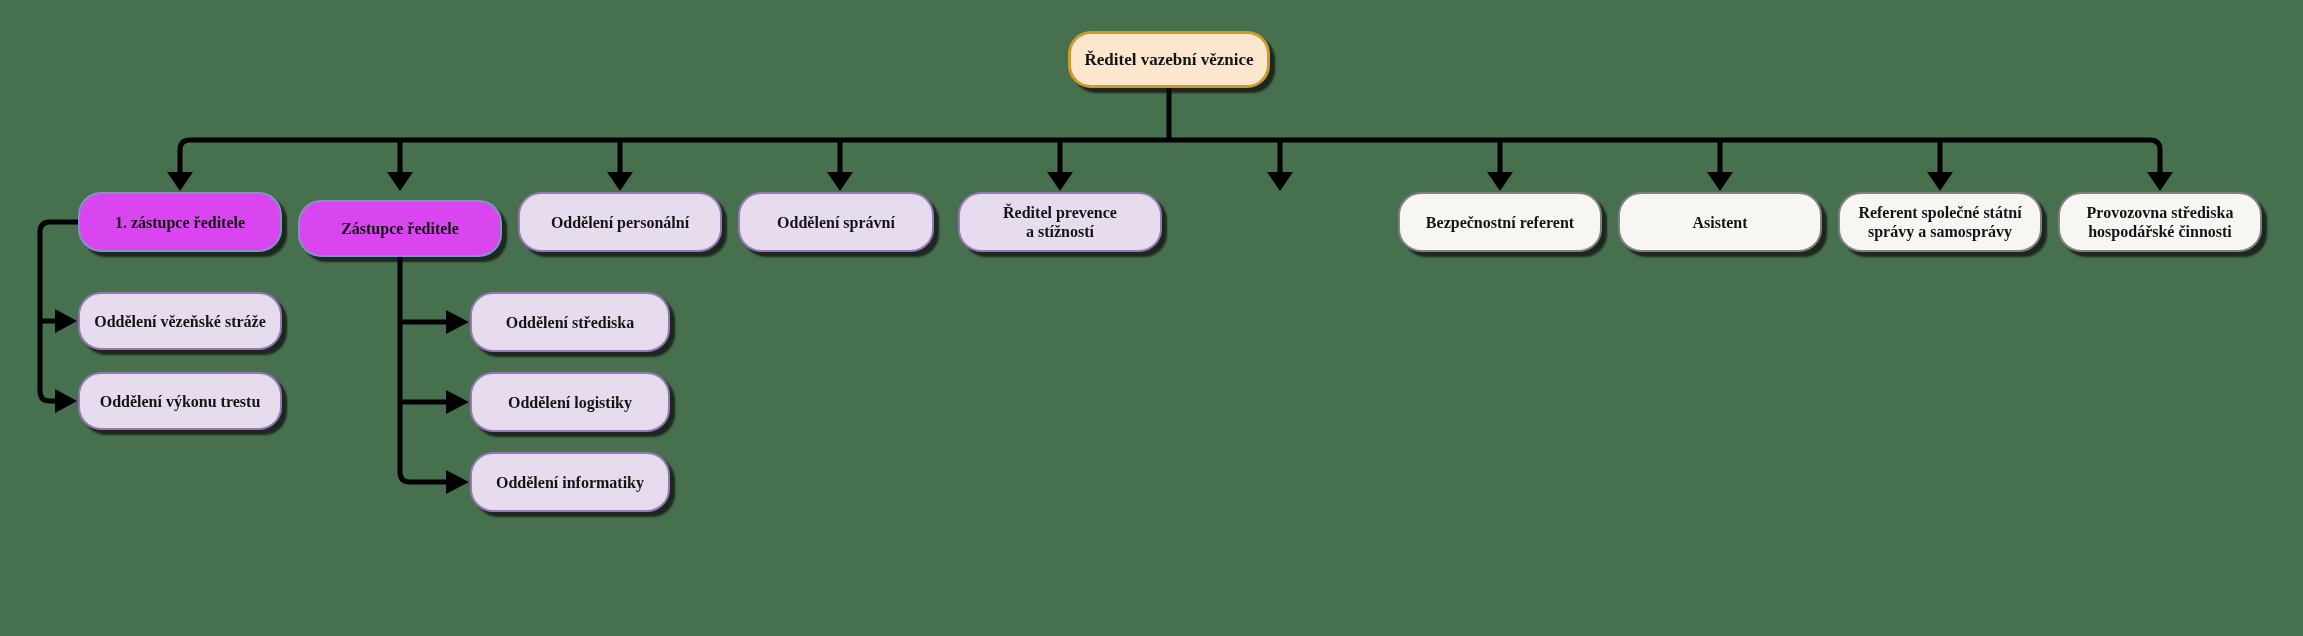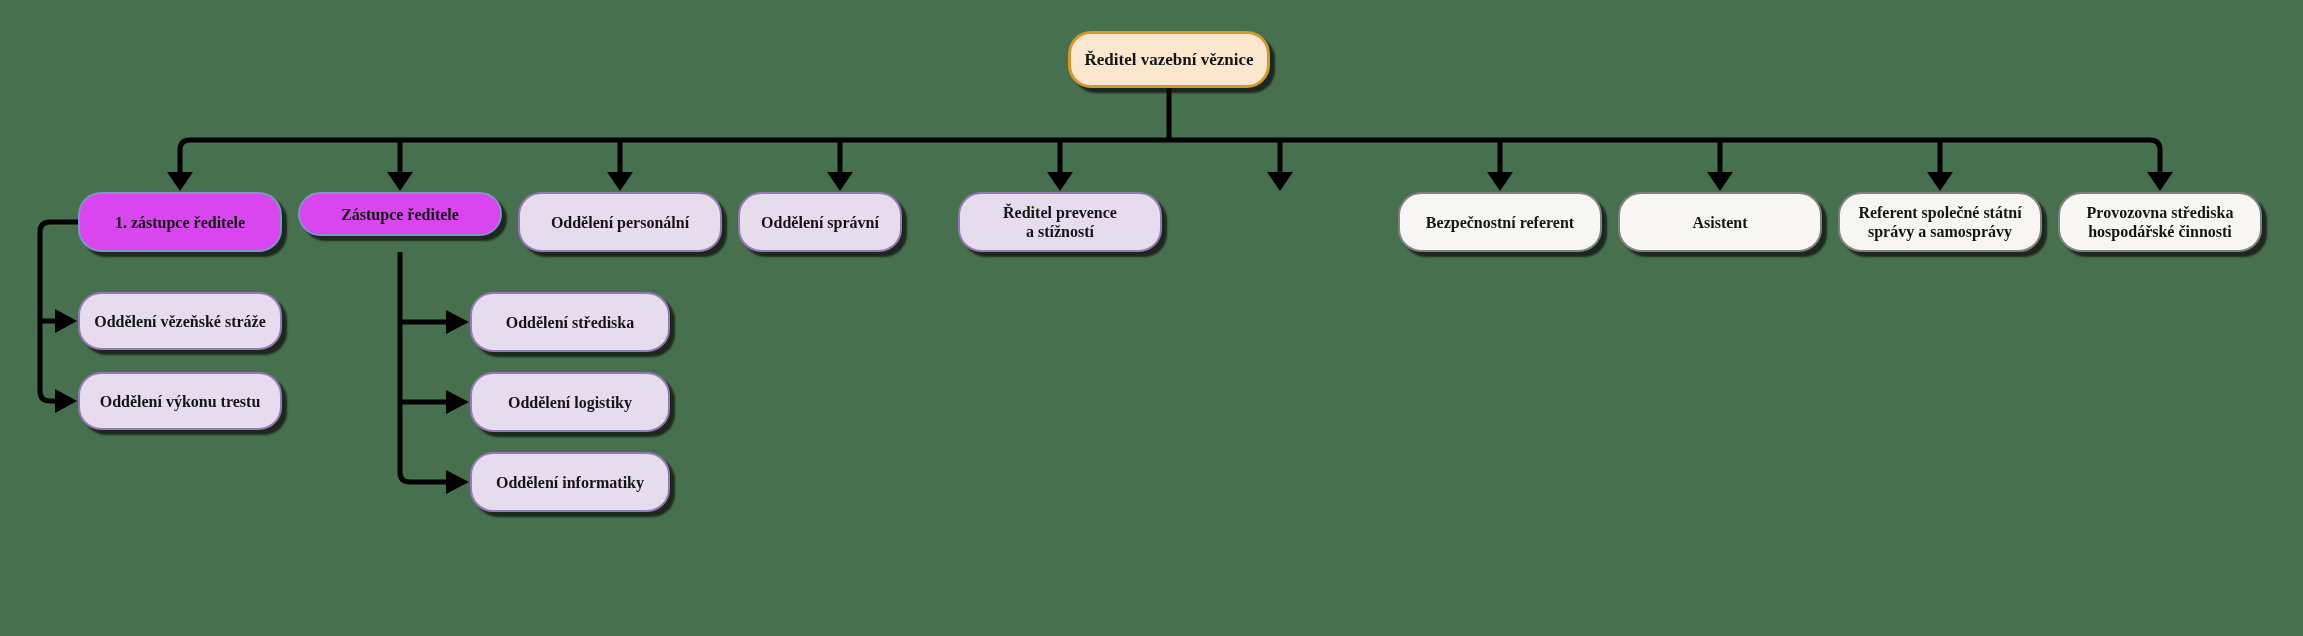--- a/index.html
+++ b/index.html
@@ -82,27 +82,27 @@
     </g>
   </svg>
 
   <div class="node c-gold" style="left:1068px;top:31px;width:202px;height:57px">
     <span>Ředitel vazební věznice</span>
   </div>
 
   <div class="node c-blue" style="left:78px;top:192px;width:204px;height:60px">
     <span>1. zástupce ředitele</span>
   </div>
-  <div class="node c-blue" style="left:298px;top:192px;width:204px;height:44px">
+  <div class="node c-blue" style="left:298px;top:200px;width:204px;height:57px">
     <span>Zástupce ředitele</span>
   </div>
   <div class="node c-purple" style="left:518px;top:192px;width:204px;height:60px">
     <span>Oddělení personální</span>
   </div>
-  <div class="node c-purple" style="left:738px;top:192px;width:164px;height:60px">
+  <div class="node c-purple" style="left:738px;top:192px;width:196px;height:60px">
     <span>Oddělení správní</span>
   </div>
   <div class="node c-purple" style="left:958px;top:192px;width:204px;height:60px">
     <span>Ředitel prevence</span>
     <span>a stížností</span>
   </div>
   <div class="node c-white" style="left:1618px;top:192px;width:204px;height:60px">
     <span>Asistent</span>
   </div>
   <div class="node c-white" style="left:1398px;top:192px;width:204px;height:60px">

